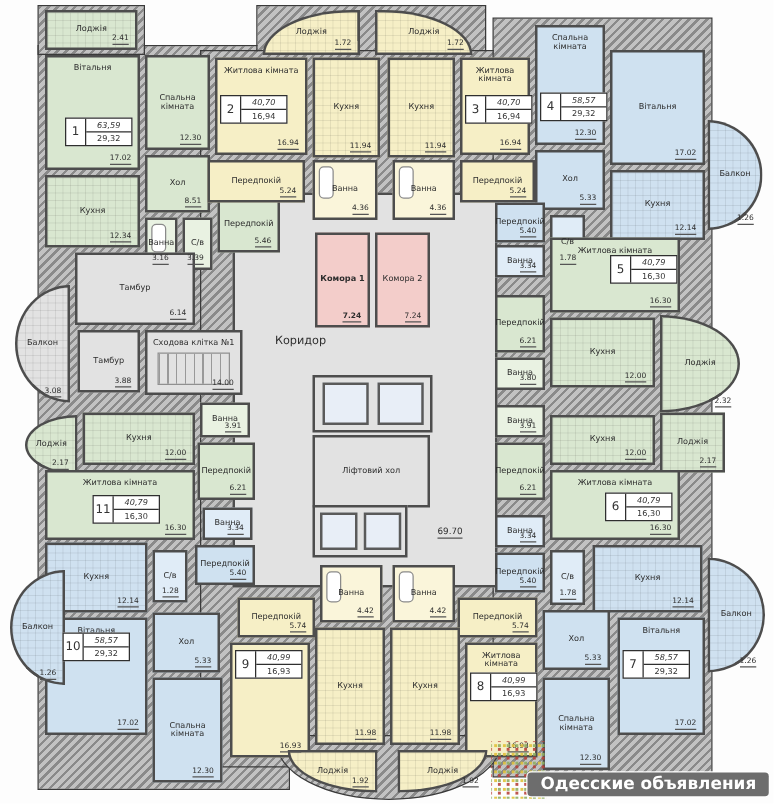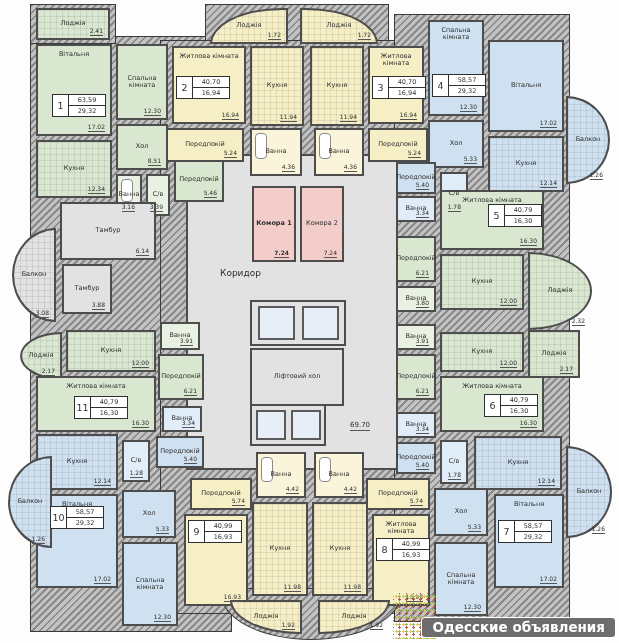--- a/index.html
+++ b/index.html
@@ -29,21 +29,21 @@
   
   .feat-stairs::after{content:"";position:absolute;left:8px;right:8px;top:16px;bottom:6px;border:1px solid #909090;background:repeating-linear-gradient(90deg,#999 0 1px,transparent 1px 7px);}
   .feat-lifts::before,.feat-lifts::after{content:"";position:absolute;top:4px;bottom:4px;width:36%;border:2px solid #5a5a5a;background:#e8eef7;}
   .feat-lifts::before{left:6%;}  .feat-lifts::after{left:54%;}
   .feat-bath::before{content:"";position:absolute;left:3px;top:3px;width:10px;height:55%;border:1px solid #8a8a8a;border-radius:4px;background:#fff;}
   
   .apt-table{position:absolute;display:flex;background:#fff;border:1.5px solid #2f2f2f;z-index:5;}
   .apt-num{min-width:13px;display:flex;align-items:center;justify-content:center;font-size:9.5px;border-right:1.5px solid #2f2f2f;padding:0 1px;}
   .apt-vals{display:flex;flex-direction:column;}
   .apt-vals span{font-size:6.5px;padding:1px 5px;min-width:26px;text-align:center;}
-  .apt-vals span:first-child{border-bottom:1px solid #2f2f2f;}
+  .apt-vals span:first-child{border-bottom:1px solid #2f2f2f;font-style:italic;}
   
   .flabel{position:absolute;z-index:4;color:#2e2e2e;}
   .flabel.u{border-bottom:1px solid #555;padding-bottom:1px;}
   
   #watermark{position:absolute;right:4px;bottom:6px;z-index:10;text-align:right;}
   #wm-site{font-size:31px;font-weight:bold;letter-spacing:-1px;color:#636363;
     text-shadow:-1px -1px 0 #fff,1px -1px 0 #fff,-1px 1px 0 #fff,1px 1px 0 #fff,2px 2px 2px rgba(0,0,0,.35);}
   #wm-tagline{display:inline-block;margin-top:-6px;background:#6d6d6d;color:#fff;font-size:13.5px;font-weight:bold;
     padding:1px 10px 2px;border-radius:3px;box-shadow:0 0 0 1px #fff;}
   #wm-dots{position:absolute;right:182px;bottom:4px;width:44px;height:46px;z-index:9;opacity:.9;
@@ -340,20 +340,24 @@
       <span class="rarea">6.14</span>
     </div>
     <div class="room f-gray grid r-l" style="left: 12px; top: 228px; width: 44px; height: 94px;">
       <span class="rname">Балкон</span>
       <span class="rarea">3.08</span>
     </div>
     <div class="room f-gray" style="left: 62px; top: 264px; width: 50px; height: 50px;">
       <span class="rname">Тамбур</span>
       <span class="rarea">3.88</span>
     </div>
+    <div class="room f-gray feat-stairs lt" style="left: 116px; top: 264px; width: 78px; height: 52px;">
+      <span class="rname">Сходова клітка №1</span>
+      <span class="rarea">14.00</span>
+    </div>
     <div class="room f-pink" style="left: 252px; top: 186px; width: 44px; height: 76px; font-weight: bold;">
       <span class="rname">Комора 1</span>
       <span class="rarea">7.24</span>
     </div>
     <div class="room f-pink" style="left: 300px; top: 186px; width: 44px; height: 76px;">
       <span class="rname">Комора 2</span>
       <span class="rarea">7.24</span>
     </div>
     <div class="room f-gray feat-lifts" style="left: 250px; top: 300px; width: 96px; height: 46px;"></div>
     <div class="room f-gray" style="left: 250px; top: 348px; width: 94px; height: 58px;">

